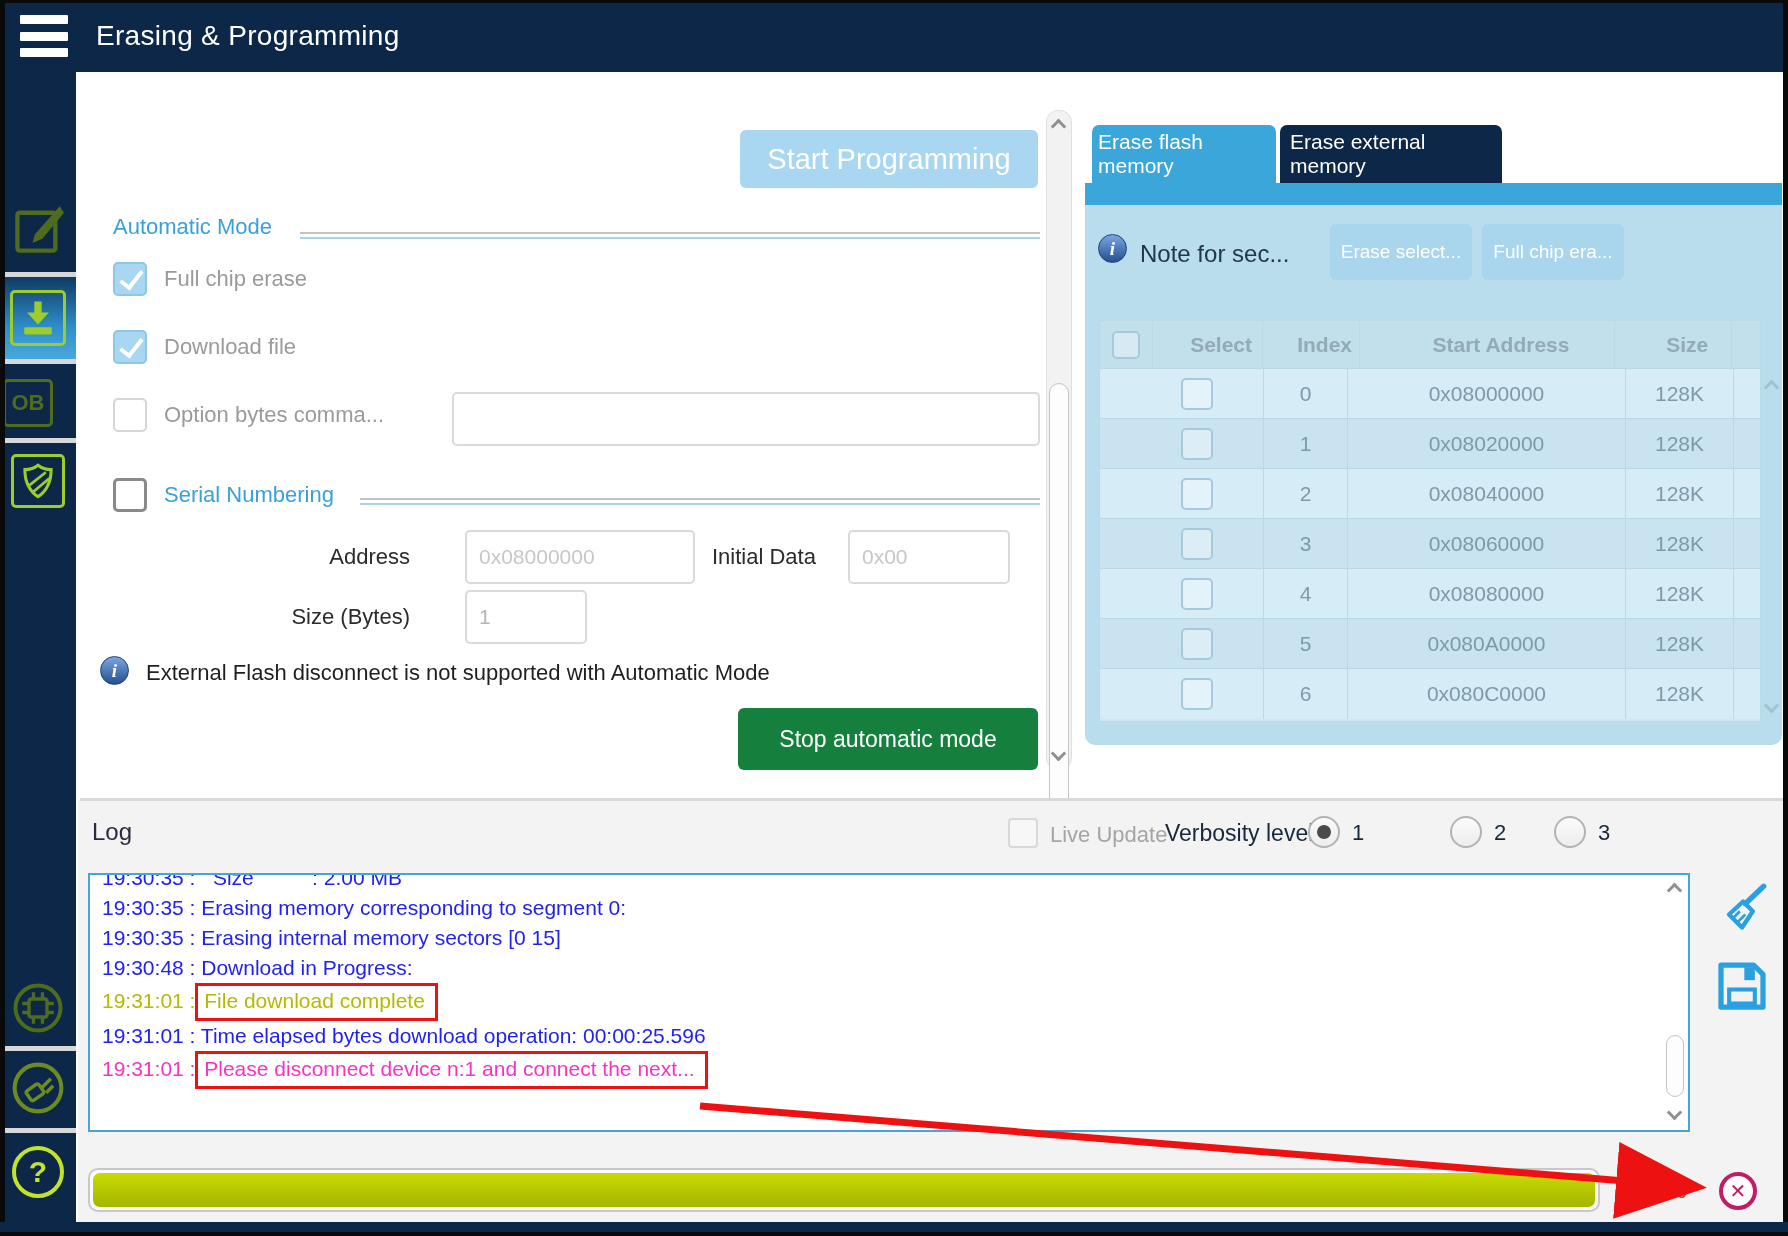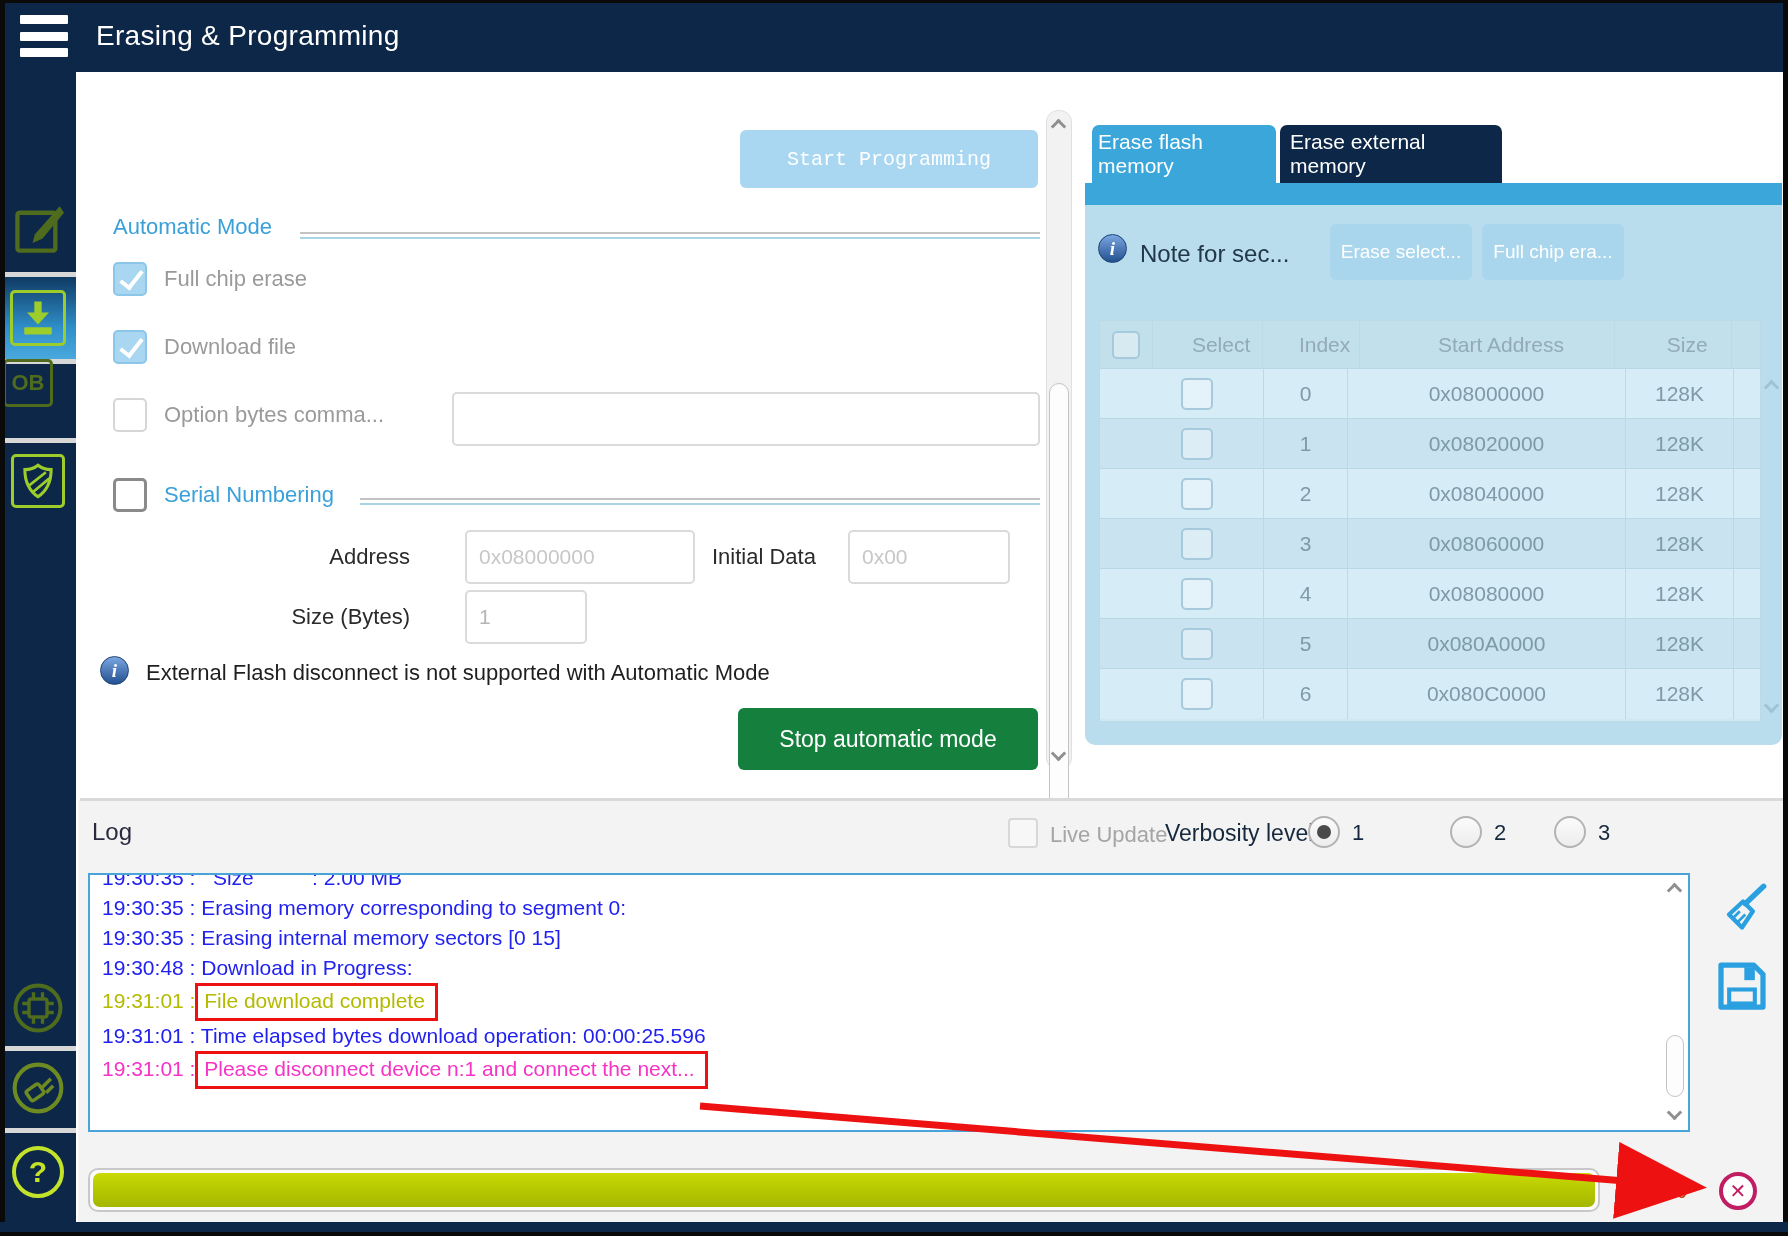--- a/index.html
+++ b/index.html
@@ -21,21 +21,21 @@
   .sidebar{left:0;top:72px;width:76px;height:1150px;background:#0c2747;}
   .side-sep{left:0;width:76px;height:5px;background:#d7d7d7;}
   .tile{left:0;width:76px;display:flex;align-items:center;justify-content:center;cursor:pointer;}
   .tile-active{background:linear-gradient(180deg,#0f3a63 0%,#2f8fc9 62%,#49a8dc 100%);}
   .icon-box{display:flex;align-items:center;justify-content:center;border-radius:5px;}
   .ob-box{width:50px;height:48px;border:3px solid #4f6b1d;color:#4f6b1d;font-size:22px;font-weight:bold;border-radius:5px;display:flex;align-items:center;justify-content:center;}
   .help-circle{width:52px;height:52px;border:4px solid #c3e32b;color:#c3e32b;border-radius:50%;font-size:30px;font-weight:bold;display:flex;align-items:center;justify-content:center;}
 
   
   .btn{display:flex;align-items:center;justify-content:center;border-radius:6px;color:#fff;cursor:pointer;}
-  .btn-start{background:#a9d7f1;font-size:20px;font-family:Liberation Mono, monospace;}
+  .btn-start{background:#a9d7f1;font-size:29px;}
   .btn-stop{background:#15803d;font-size:23px;}
   .btn-lightblue{background:#a9d6ec;font-size:19px;border-radius:6px;}
   .sec-label{color:#3aa0da;font-size:22px;}
   .dline{height:7px;border-top:2px solid #c3c3c3;border-bottom:2px solid #a8d4e8;}
   .chk{width:34px;height:34px;border-radius:5px;position:absolute;}
   .chk-on{background:#a9d7f1;border:2px solid #8cc6e8;}
   .chk-on::after{content:"";position:absolute;left:10px;top:2px;width:9px;height:19px;border-right:4px solid #fff;border-bottom:4px solid #fff;transform:rotate(38deg);}
   .chk-off{background:#fff;border:2px solid #d6d6d6;}
   .chk-dark{background:#fff;border:3px solid #8a8a8a;}
   .chk-label{position:absolute;color:#9a9a9a;font-size:22px;}
@@ -55,21 +55,21 @@
   
   .tab{position:absolute;height:58px;display:flex;align-items:center;justify-content:center;color:#fff;font-size:21px;border-radius:7px 7px 0 0;cursor:pointer;padding:0 10px;}
   .tab-active{background:#3aa6d9;}
   .tab-inactive{background:#0c2747;}
   .panel-strip{background:#3aa6d9;}
   .panel-body{background:#b9ddec;border-radius:0 0 10px 10px;}
   .note-text{color:#22384a;font-size:24px;}
   .etable{background:#cfe8f3;border:1px solid #bcd9e6;}
   .etr{display:flex;border-bottom:1px solid #b9d7e4;}
   .etd{display:flex;align-items:center;justify-content:center;font-size:21px;color:#7e99a8;border-right:1px solid #bcd9e6;}
-  .eth{background:#c2dfec;color:#93aab7;font-weight:normal;gap:28px;}
+  .eth{background:#c2dfec;color:#93aab7;font-weight:bold;gap:28px;}
   .row-even{background:#d6ecf6;}
   .row-odd{background:#c9e4f0;}
   .tchk{width:32px;height:32px;border:2px solid #a6cadc;border-radius:5px;background:rgba(255,255,255,.35);}
 
   
   .bottom-region{background:#f3f3f3;}
   .divider{background:#d9d9d9;}
   .log-title{color:#2b2b40;font-size:24px;}
   .vlabel{color:#16283c;font-size:23px;}
   .radio{position:absolute;width:32px;height:32px;border:2px solid #b3b3b3;border-radius:50%;background:linear-gradient(180deg,#fbfbfb,#ededed);cursor:pointer;}
@@ -121,21 +121,21 @@
   <div class="abs side-sep" style="top:272px;"></div>
   <div class="abs tile tile-active" style="left:0;top:277px;width:76px;height:82px;">
     <span class="icon-box" style="width:56px;height:56px;border:3px solid #9ccd2a;">
       <svg width="44" height="44" viewBox="0 0 48 48">
           <polygon points="20,6 28,6 28,18 36,18 24,31 12,18 20,18" fill="#9ccd2a"></polygon>
           <rect x="9" y="34" width="30" height="8" rx="1" fill="#9ccd2a"></rect>
         </svg>
     </span>
   </div>
   <div class="abs side-sep" style="top:359px;"></div>
-  <div class="abs tile" style="left:0;top:352px;width:56px;height:62px;">
+  <div class="abs tile" style="left:0;top:372px;width:56px;height:62px;">
     <span class="ob-box">OB</span>
   </div>
   <div class="abs side-sep" style="top:438px;"></div>
   <div class="abs tile" style="left:0;top:448px;width:76px;height:66px;">
     <span class="icon-box" style="width:54px;height:54px;border:3px solid #9ccd2a;">
       <svg width="42" height="42" viewBox="0 0 48 48">
           <path d="M24 6 C29 10 34 11 39 11 C39 24 34 35 24 42 C14 35 9 24 9 11 C14 11 19 10 24 6 Z" fill="none" stroke="#9ccd2a" stroke-width="3.5"></path>
           <path d="M14 29 L33 14 M19 36 L37 21" stroke="#9ccd2a" stroke-width="3"></path>
         </svg>
     </span>

